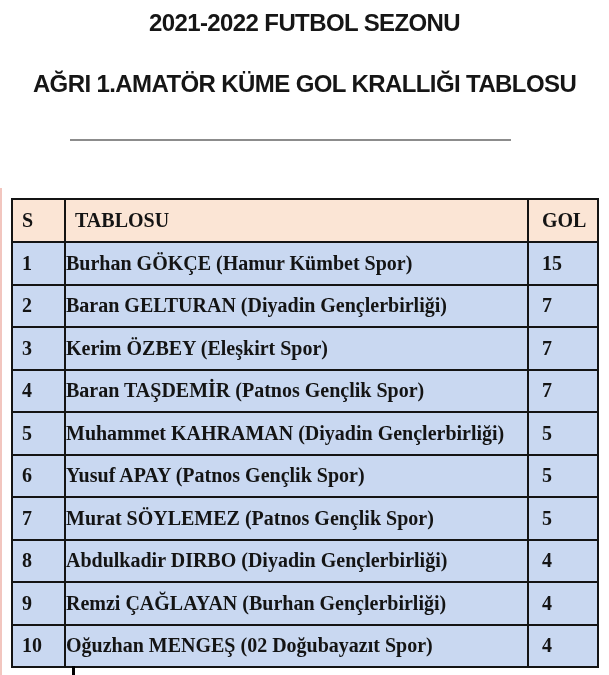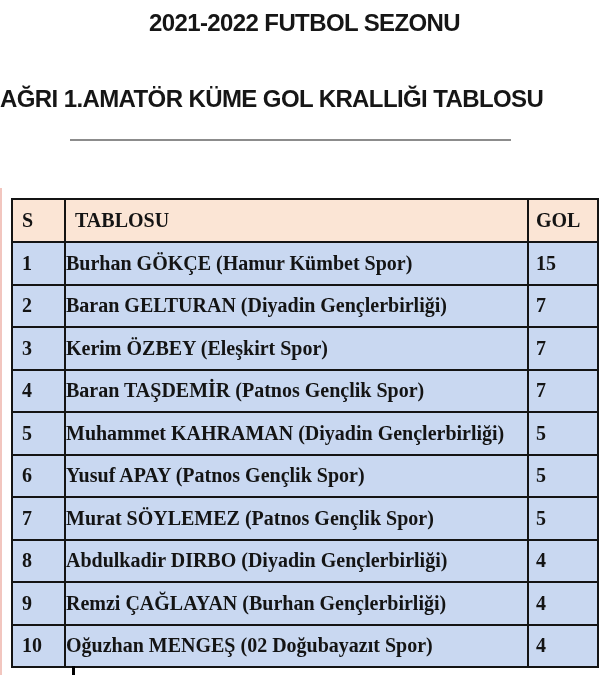--- a/index.html
+++ b/index.html
@@ -22,23 +22,23 @@
     text-align: center;
     font-family: "Liberation Sans", sans-serif;
     font-weight: 700;
     font-size: 24px;
     letter-spacing: -0.6px;
     color: #161616;
     white-space: nowrap;
   }
   .doc-subtitle {
     position: absolute;
-    top: 85px;
+    top: 70px;
     left: 0;
-    width: 498px;
+    width: 609px;
     text-align: center;
     font-family: "Liberation Sans", sans-serif;
     font-weight: 700;
     font-size: 24px;
     letter-spacing: -0.6px;
     color: #161616;
     white-space: nowrap;
   }
   .h-rule {
     position: absolute;
@@ -69,21 +69,21 @@
     vertical-align: middle;
     padding: 0 2px 0 9px;
     overflow: hidden;
     white-space: nowrap;
   }
   table.scorers thead tr { height: 43px; }
   table.scorers tbody tr { height: 42.5px; }
   table.scorers th { background: var(--header-bg, #fbe5d5); }
   table.scorers td { background: var(--row-bg, #c9d8f1); }
   table.scorers td.player-cell { padding-left: 0; }
-  table.scorers th.goals-head, table.scorers td.goals-cell { padding-left: 7px; }
+  table.scorers th.goals-head, table.scorers td.goals-cell { padding-left: 13px; }
   .text-caret {
     position: absolute;
     left: 72px;
     top: 666px;
     width: 3px;
     height: 9px;
     background: #000000;
   }
   .left-edge-artifact {
     position: absolute;

